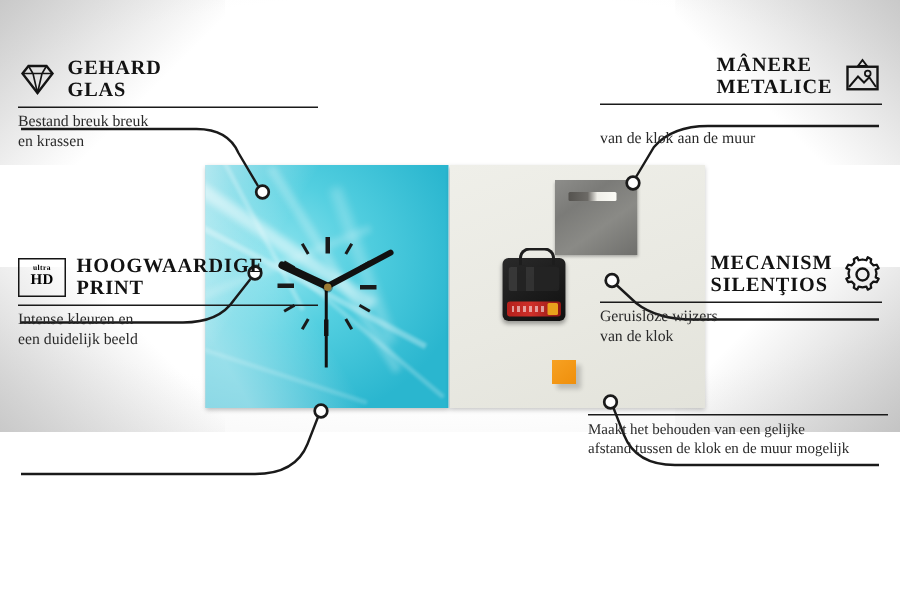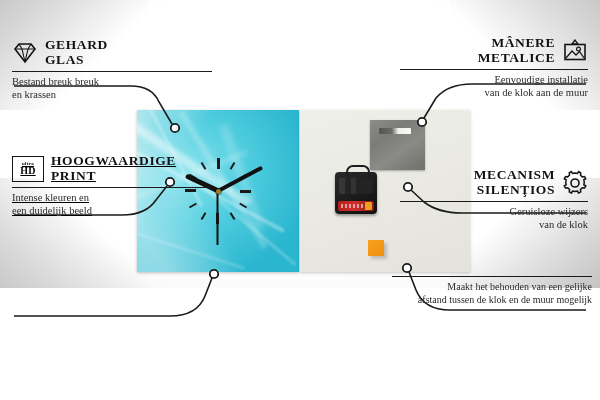--- a/index.html
+++ b/index.html
@@ -85,25 +85,25 @@
   .feat{position:absolute;width:200px;}
   .feat .head{display:flex;align-items:center;gap:7px;}
   .feat .title{font-size:13.5px;line-height:14.5px;font-weight:bold;letter-spacing:.6px;color:#121212;
     text-transform:uppercase;}
   .feat .rule{height:1.4px;background:#1a1a1a;margin:4px 0 3px;}
   .feat .sub{font-size:10.5px;line-height:13px;color:#2a2a2a;}
   .ic{width:26px;height:26px;flex:0 0 26px;}
 
   .left{left:12px;text-align:left;}
   .left .head{justify-content:flex-start;}
-  .right{right:12px;text-align:right;width:188px;}
+  .right{right:12px;width:188px;}
   .right .head{justify-content:flex-end;}
 
   #f-glas{top:38px;}
-  #f-print{top:154px;text-decoration:underline;}
+  #f-print{top:170px;}
   #f-randen{top:278px;}
   #f-manere{top:36px;}
   #f-mecanism{top:168px;}
   #f-distantier{top:272px;}
 
   .hdbox{width:30px;height:24px;border:1.6px solid #141414;display:flex;flex-direction:column;
     align-items:center;justify-content:center;flex:0 0 30px;}
   .hdbox .u{font-size:5px;line-height:5px;letter-spacing:.3px;font-weight:bold;}
   .hdbox .h{font-size:10px;line-height:10px;font-weight:bold;letter-spacing:.2px;}
 </style>
@@ -259,21 +259,21 @@
         <svg viewBox="0 0 26 26" width="26" height="26">
           <path d="M13,2 L10,6 H16 Z" fill="none" stroke="#141414" stroke-width="1.3"></path>
           <rect x="3" y="6.5" width="20" height="15" fill="none" stroke="#141414" stroke-width="1.6"></rect>
           <path d="M4,20 L10,13 L14,17 L17.5,13.5 L22,20" fill="none" stroke="#141414" stroke-width="1.3"></path>
           <circle cx="16.5" cy="11" r="1.9" fill="none" stroke="#141414" stroke-width="1.2"></circle>
         </svg>
       </span>
     </div>
     <div class="rule"></div>
     <div class="sub">
-      <span>Eenvoudige installatie</span><br>
+      <br>
       <span>van de klok aan de muur</span>
     </div>
   </div>
 
   <div class="feat right" id="f-mecanism">
     <div class="head">
       <span class="title">
         <span>MECANISM</span><br>
         <span>SILENŢIOS</span>
       </span>

